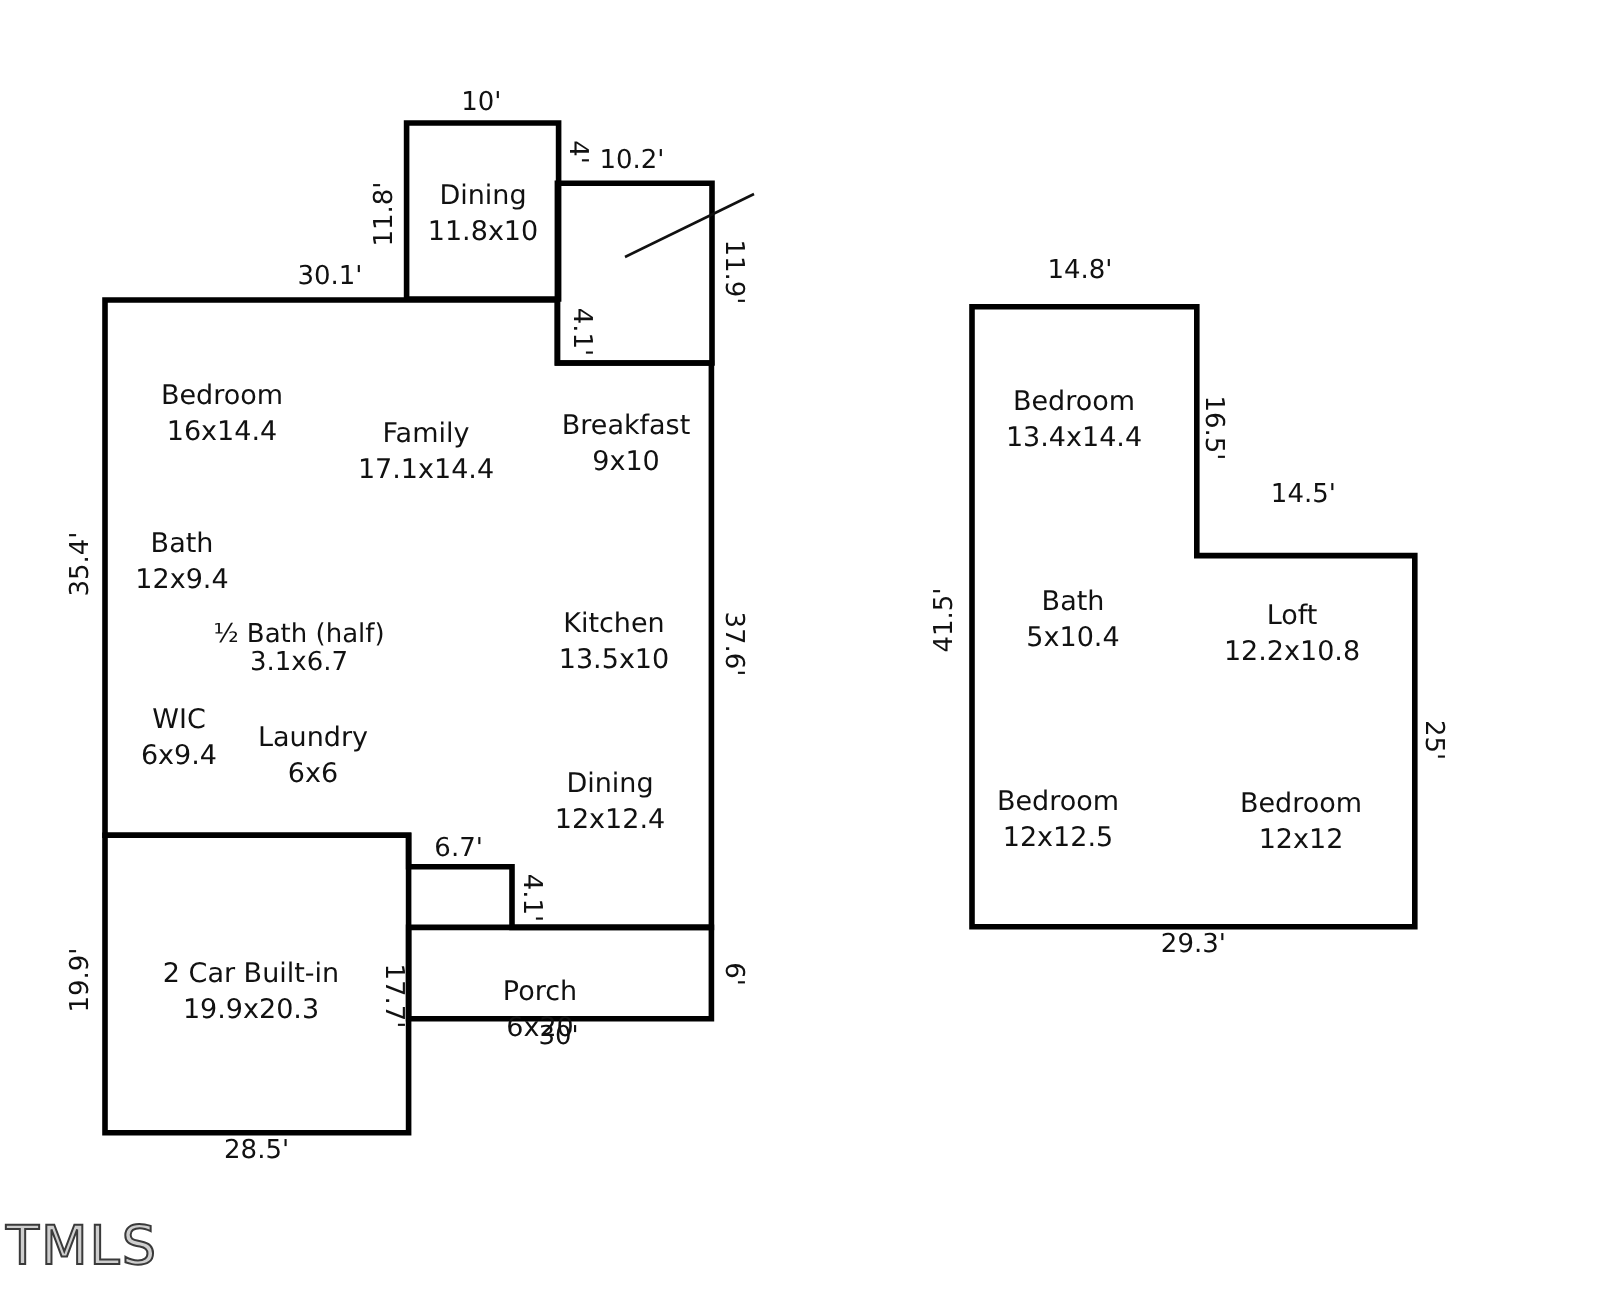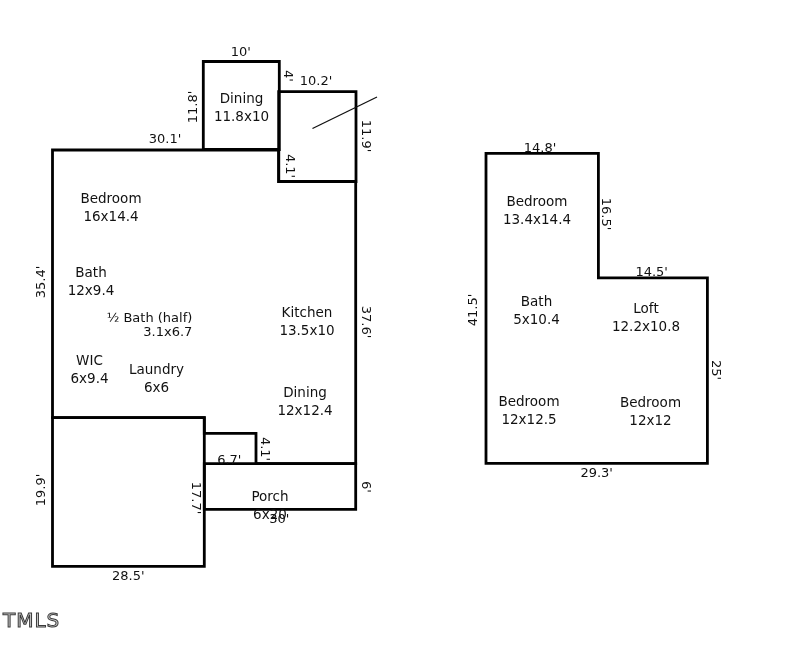--- a/index.html
+++ b/index.html
@@ -7,29 +7,29 @@
     position:relative;width:800px;height:654px;background:#ffffff;overflow:hidden;
     font-family:"DejaVu Sans","Liberation Sans",sans-serif;color:#111;
   }
   #plan-svg{position:absolute;left:0;top:0;width:800px;height:654px;}
   .wall{fill:none;stroke:#000;stroke-width:2.8;stroke-linejoin:miter;}
   .leader{fill:none;stroke:#111;stroke-width:1.3;}
   .room{
     position:absolute;transform:translate(-50%,-50%);
     text-align:center;font-size:13.5px;line-height:18px;white-space:nowrap;
   }
-  .room.tight{font-size:13px;line-height:14px;text-align:right;}
+  .room.tight{font-size:13px;line-height:14px;}
   .dim{
     position:absolute;transform:translate(-50%,-50%);
     font-size:13px;line-height:14px;white-space:nowrap;
   }
   .dim.rcw{transform:translate(-50%,-50%) rotate(90deg);}
   .dim.rccw{transform:translate(-50%,-50%) rotate(-90deg);}
   .watermark{
-    position:absolute;left:3px;top:608px;font-size:20px;letter-spacing:1px;
+    position:absolute;left:3px;top:608px;font-size:27px;letter-spacing:1px;
     color:transparent;-webkit-text-stroke:1px #3a3a3a;
     text-shadow:0 0 0 rgba(60,60,60,0.25);
     font-family:"DejaVu Sans","Liberation Sans",sans-serif;
   }
 </style>
 </head>
 <body>
 
 <div id="stage">
 
@@ -47,21 +47,29 @@
     <div>Dining</div>
     <div>11.8x10</div>
   </div>
 
 
   <div class="room" style="left:111px;top:207px">
     <div>Bedroom</div>
     <div>16x14.4</div>
   </div>
 
+  <div class="room" style="left:213px;top:226px">
+    <div>Family</div>
+    <div>17.1x14.4</div>
+  </div>
 
+  <div class="room" style="left:313px;top:221.5px">
+    <div>Breakfast</div>
+    <div>9x10</div>
+  </div>
 
   <div class="room" style="left:91px;top:281px">
     <div>Bath</div>
     <div>12x9.4</div>
   </div>
 
   <div class="room tight" style="left:149.5px;top:324.5px">
     <div>½ Bath (half)</div>
     <div>3.1x6.7</div>
   </div>
@@ -80,36 +88,40 @@
     <div>Laundry</div>
     <div>6x6</div>
   </div>
 
 
   <div class="room" style="left:305px;top:400.5px">
     <div>Dining</div>
     <div>12x12.4</div>
   </div>
 
+  <div class="room" style="left:125.5px;top:496px">
+    <div>2 Car Built-in</div>
+    <div>19.9x20.3</div>
+  </div>
 
   <div class="room" style="left:270px;top:505px">
     <div>Porch</div>
     <div>6x20</div>
   </div>
 
   <div class="dim" style="left:240.7px;top:52px">10'</div>
   <div class="dim" style="left:165px;top:139.3px">30.1'</div>
   <div class="dim" style="left:316px;top:80.5px">10.2'</div>
   <div class="dim rccw" style="left:192.7px;top:107px">11.8'</div>
   <div class="dim rcw" style="left:288.3px;top:75.5px">4'</div>
   <div class="dim rcw" style="left:366px;top:136px">11.9'</div>
   <div class="dim rcw" style="left:290px;top:166px">4.1'</div>
   <div class="dim rccw" style="left:40.5px;top:282px">35.4'</div>
   <div class="dim rcw" style="left:365.7px;top:322px">37.6'</div>
-  <div class="dim" style="left:229.3px;top:460px">6.7'</div>
+  <div class="dim" style="left:229.3px;top:425px">6.7'</div>
   <div class="dim rcw" style="left:265px;top:449px">4.1'</div>
   <div class="dim rccw" style="left:40.5px;top:490px">19.9'</div>
   <div class="dim rcw" style="left:196px;top:497.5px">17.7'</div>
   <div class="dim rcw" style="left:366px;top:486.5px">6'</div>
   <div class="dim" style="left:279.3px;top:518.5px">30'</div>
   <div class="dim" style="left:128.3px;top:576px">28.5'</div>
 
   <div class="room" style="left:537px;top:209.5px">
     <div>Bedroom</div>
     <div>13.4x14.4</div>
@@ -128,22 +140,22 @@
   <div class="room" style="left:529px;top:409.5px">
     <div>Bedroom</div>
     <div>12x12.5</div>
   </div>
 
   <div class="room" style="left:650.5px;top:411px">
     <div>Bedroom</div>
     <div>12x12</div>
   </div>
 
-  <div class="dim" style="left:540px;top:148px">14.8'</div>
+  <div class="dim" style="left:540px;top:136px">14.8'</div>
   <div class="dim rcw" style="left:606px;top:213.5px">16.5'</div>
-  <div class="dim" style="left:651.7px;top:272px">14.5'</div>
+  <div class="dim" style="left:651.7px;top:248px">14.5'</div>
   <div class="dim rccw" style="left:473.3px;top:309.5px">41.5'</div>
   <div class="dim rcw" style="left:716px;top:369.5px">25'</div>
   <div class="dim" style="left:596.7px;top:473px">29.3'</div>
 
   <div class="watermark">TMLS</div>
 
 </div>
 
 </body></html>

